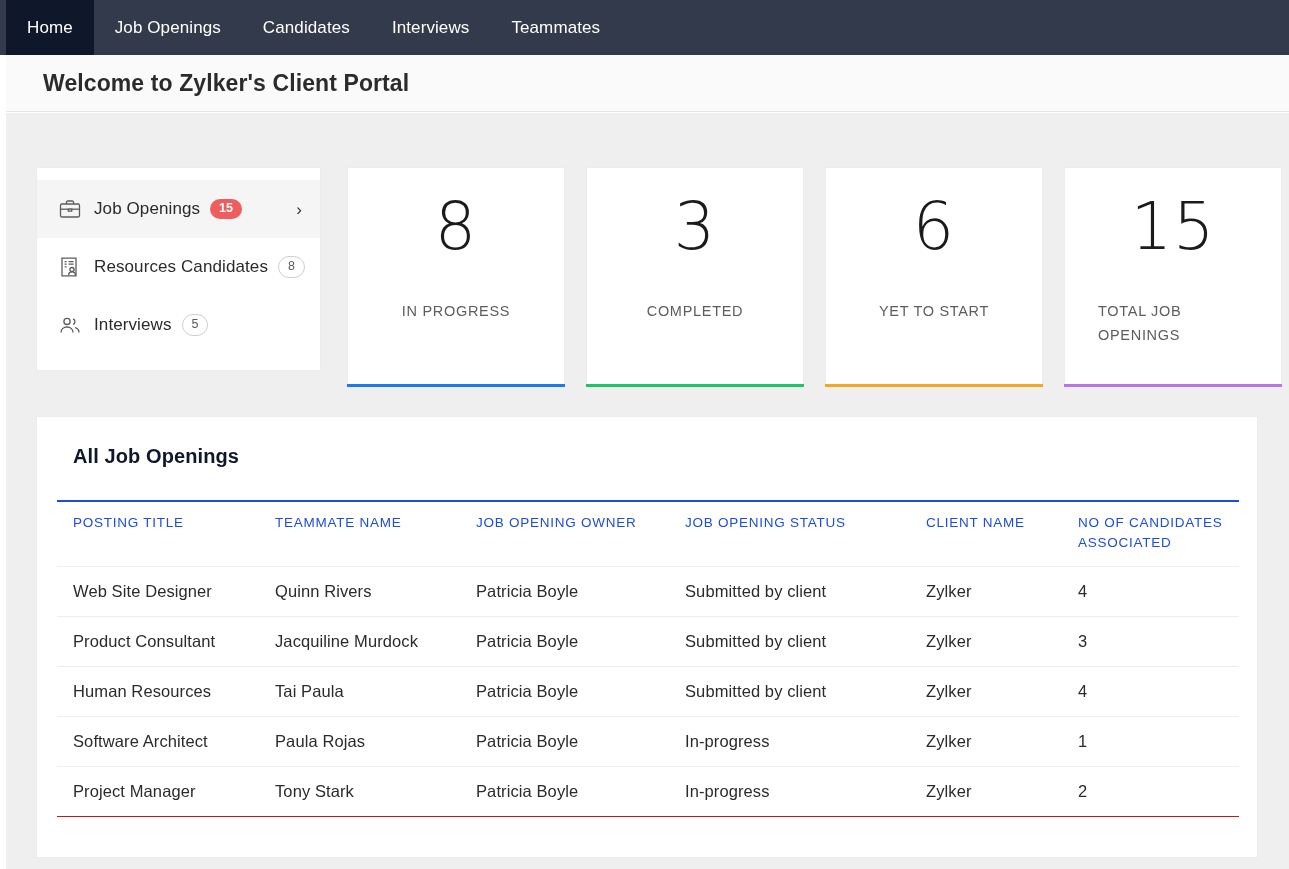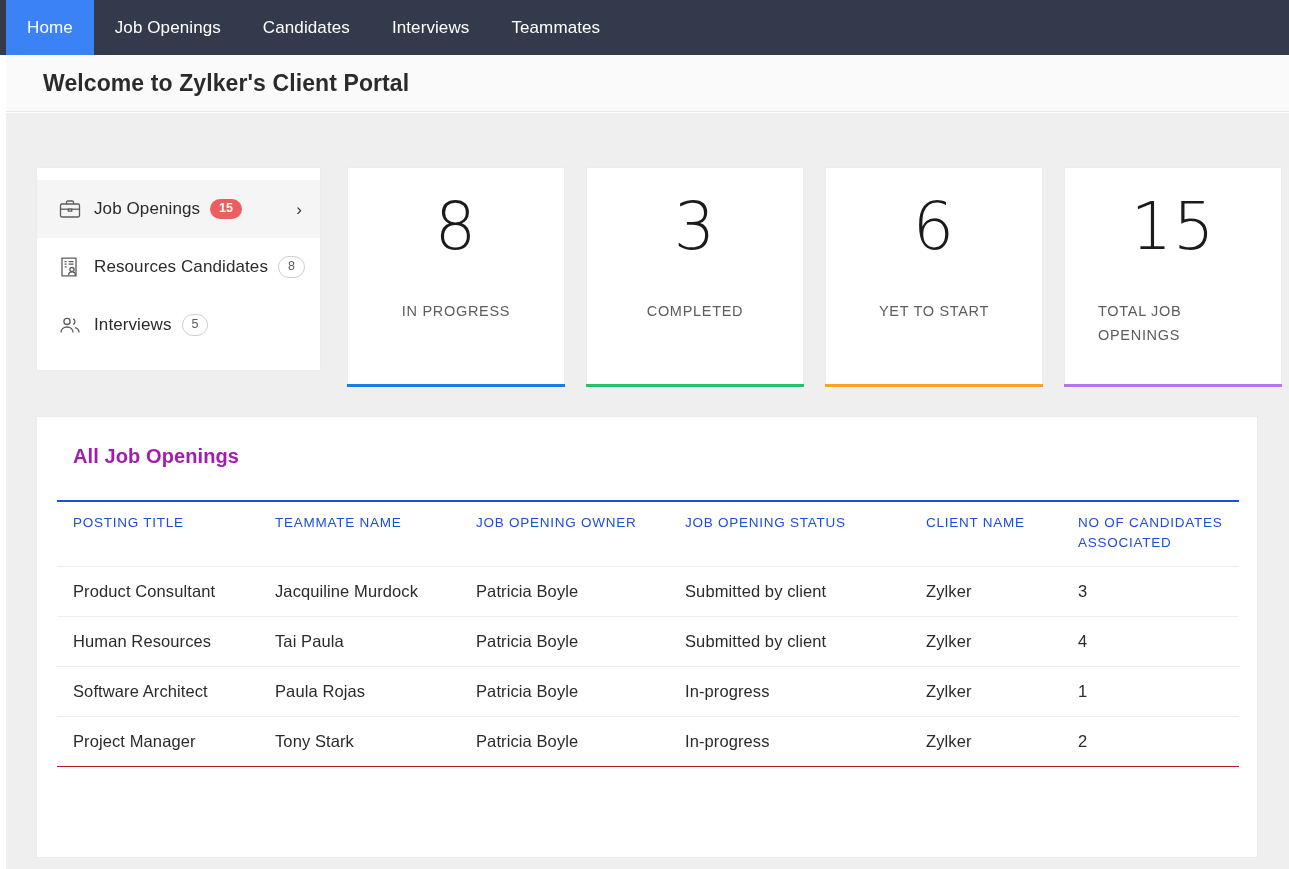--- a/index.html
+++ b/index.html
@@ -36,21 +36,21 @@
     display: flex;
     align-items: center;
     padding: 0 21px;
     color: #ffffff;
     font-size: 17px;
     letter-spacing: .1px;
     cursor: pointer;
     white-space: nowrap;
   }
   .nav-item.active {
-    background: #3b82f6;
+    background: #0f172a;
   }
 
   
   .welcome-bar {
     height: 57px;
     background: #fafafa;
     border-bottom: 1px solid #e6e6e6;
     display: flex;
     align-items: center;
     padding-left: 37px;
@@ -191,21 +191,21 @@
     top: 303px;
     width: 1222px;
     height: 442px;
     background: #ffffff;
     border: 1px solid #ececec;
     padding: 0 20px;
   }
   .table-title {
     font-size: 20px;
     font-weight: bold;
-    color: #a21caf;
+    color: #0f172a;
     padding: 28px 0 0 16px;
     letter-spacing: .1px;
   }
   table.jobs {
     width: 100%;
     border-collapse: collapse;
     margin-top: 32px;
     table-layout: fixed;
   }
   table.jobs th {
@@ -340,20 +340,28 @@
               <th>POSTING TITLE</th>
               <th>TEAMMATE NAME</th>
               <th>JOB OPENING OWNER</th>
               <th>JOB OPENING STATUS</th>
               <th>CLIENT NAME</th>
               <th>NO OF CANDIDATES ASSOCIATED</th>
             </tr>
         </thead>
         <tbody id="tbody">
             <tr>
+              <td class="link">Web Site Designer</td>
+              <td class="link">Quinn Rivers</td>
+              <td>Patricia Boyle</td>
+              <td>Submitted by client</td>
+              <td class="link">Zylker</td>
+              <td>4</td>
+            </tr>
+            <tr>
               <td class="link">Product Consultant</td>
               <td class="link">Jacquiline Murdock</td>
               <td>Patricia Boyle</td>
               <td>Submitted by client</td>
               <td class="link">Zylker</td>
               <td>3</td>
             </tr>
             <tr>
               <td class="link">Human Resources</td>
               <td class="link">Tai Paula</td>

